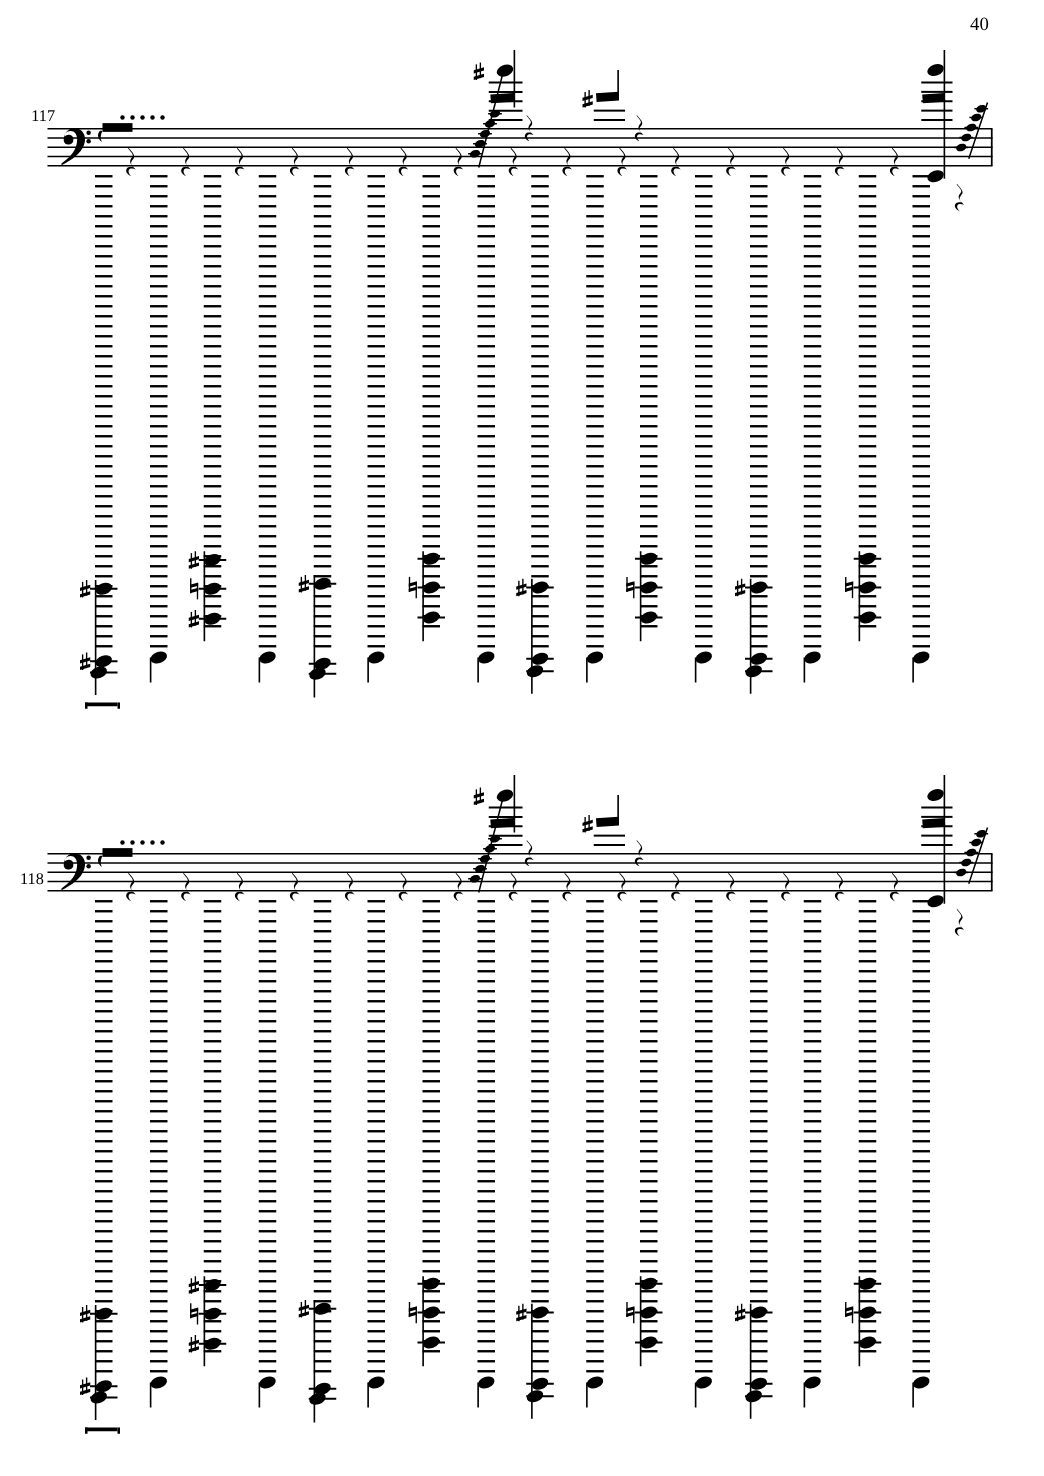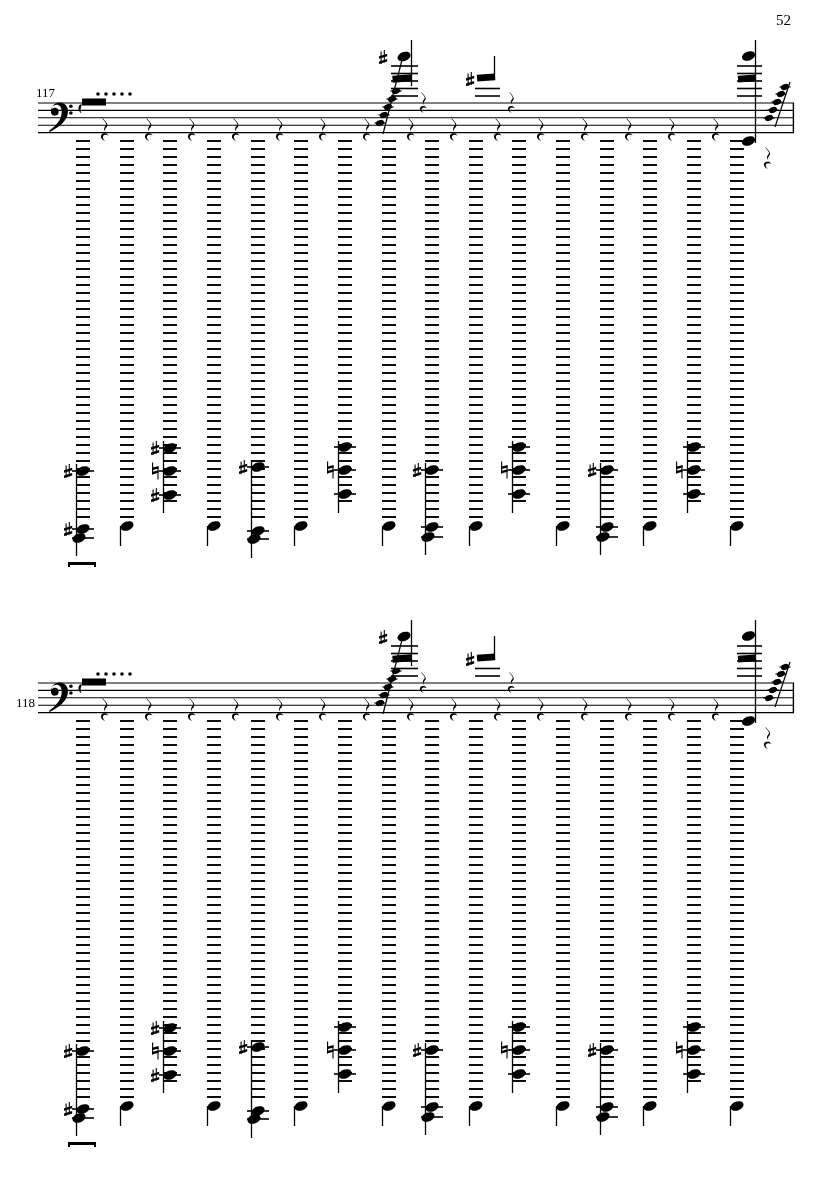--- a/index.html
+++ b/index.html
@@ -2084,16 +2084,16 @@
           <rect x="771.5" y="101.4" width="11" height="1.2" fill="#000000"></rect>
           <ellipse cx="777" cy="102" rx="4.2" ry="2.9" fill="#000000" transform="rotate(-20 777 102)"></ellipse>
           <rect x="775.5" y="93.4" width="11" height="1.2" fill="#000000"></rect>
           <ellipse cx="781" cy="94" rx="4.2" ry="2.9" fill="#000000" transform="rotate(-20 781 94)"></ellipse>
           <rect x="779.5" y="86.4" width="11" height="1.2" fill="#000000"></rect>
           <ellipse cx="785" cy="87" rx="4.2" ry="2.9" fill="#000000" transform="rotate(-20 785 87)"></ellipse>
         </g>
         <path d="M2.6,0 C4.8,2.6 7.2,4.9 7.4,6.9 C7.55,8.3 6.3,9.4 5.5,10.6 C4.7,11.8 4.6,13.1 5.6,14.4 C6.4,15.4 7.6,16.5 8.6,17.5 C6.0,16.6 3.9,16.6 3.1,17.9 C2.4,19.1 3.0,20.9 4.9,22.9 C1.8,21.7 0.3,19.2 1.2,17.2 C2.0,15.4 4.3,15.0 6.5,15.7 C5.0,13.9 4.0,12.3 4.1,10.8 C4.2,9.3 5.4,8.1 6.1,7.0 C6.7,6.1 5.9,4.5 2.6,0.9 Z" fill="#000000" transform="translate(763 147) scale(0.9583333333333334)"></path>
       </g>
     </svg>
-  <div class="label pagenum" style="left: 776px; top: 13px;">52</div>
-  <div class="label measure" style="left: 25px; top: 86px; margin-left: 11px;">117</div>
+  <div class="label pagenum" style="left: 776px; top: 13px;">40</div>
+  <div class="label measure" style="left: 25px; top: 86px;">117</div>
   <div class="label measure" style="left: 16px; top: 696px;">118</div>
 </div>
 
 </body></html>

